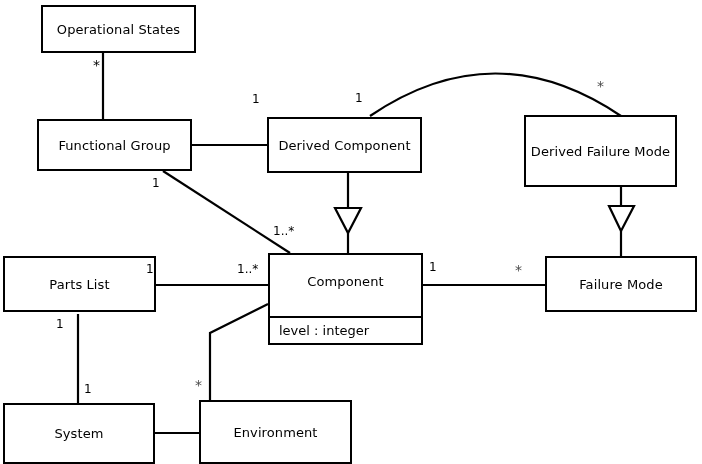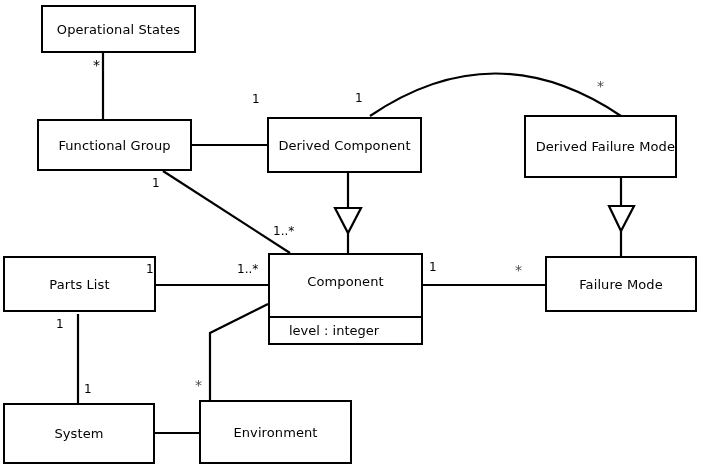--- a/index.html
+++ b/index.html
@@ -40,21 +40,21 @@
     font-size: 13px;
     color: #000000;
     letter-spacing: 0.1px;
     white-space: nowrap;
   }
   .uml-compartment {
     border-top: 2px solid #000000;
     box-sizing: border-box;
     display: flex;
     align-items: center;
-    padding-left: 19px;
+    padding-left: 9px;
     font-size: 13px;
     color: #000000;
     white-space: nowrap;
     margin-top: 8px;
   }
   .mult {
     position: absolute;
     font-size: 12px;
     color: #000000;
     z-index: 6;
@@ -97,21 +97,21 @@
   </div>
 
   <div class="uml-class" style="left:267px; top:117px; width:155px; height:56px;">
     <div class="uml-name">Derived Component</div>
   </div>
 
   <div class="uml-class" style="left:37px; top:119px; width:155px; height:52px;">
     <div class="uml-name">Functional Group</div>
   </div>
 
-  <div class="uml-class" style="left:524px; top:115px; width:153px; height:63px;align-items:flex-end;">
+  <div class="uml-class" style="left:524px; top:115px; width:153px; height:72px;">
     <div class="uml-name">Derived Failure Mode</div>
   </div>
 
   <div class="uml-class" style="left:3px; top:256px; width:153px; height:56px;">
     <div class="uml-name">Parts List</div>
   </div>
 
   <div class="uml-class" style="left:268px; top:253px; width:155px; height:92px;">
     <div class="uml-name">Component</div>
     <div class="uml-compartment" style="height:27px;">level : integer</div>

